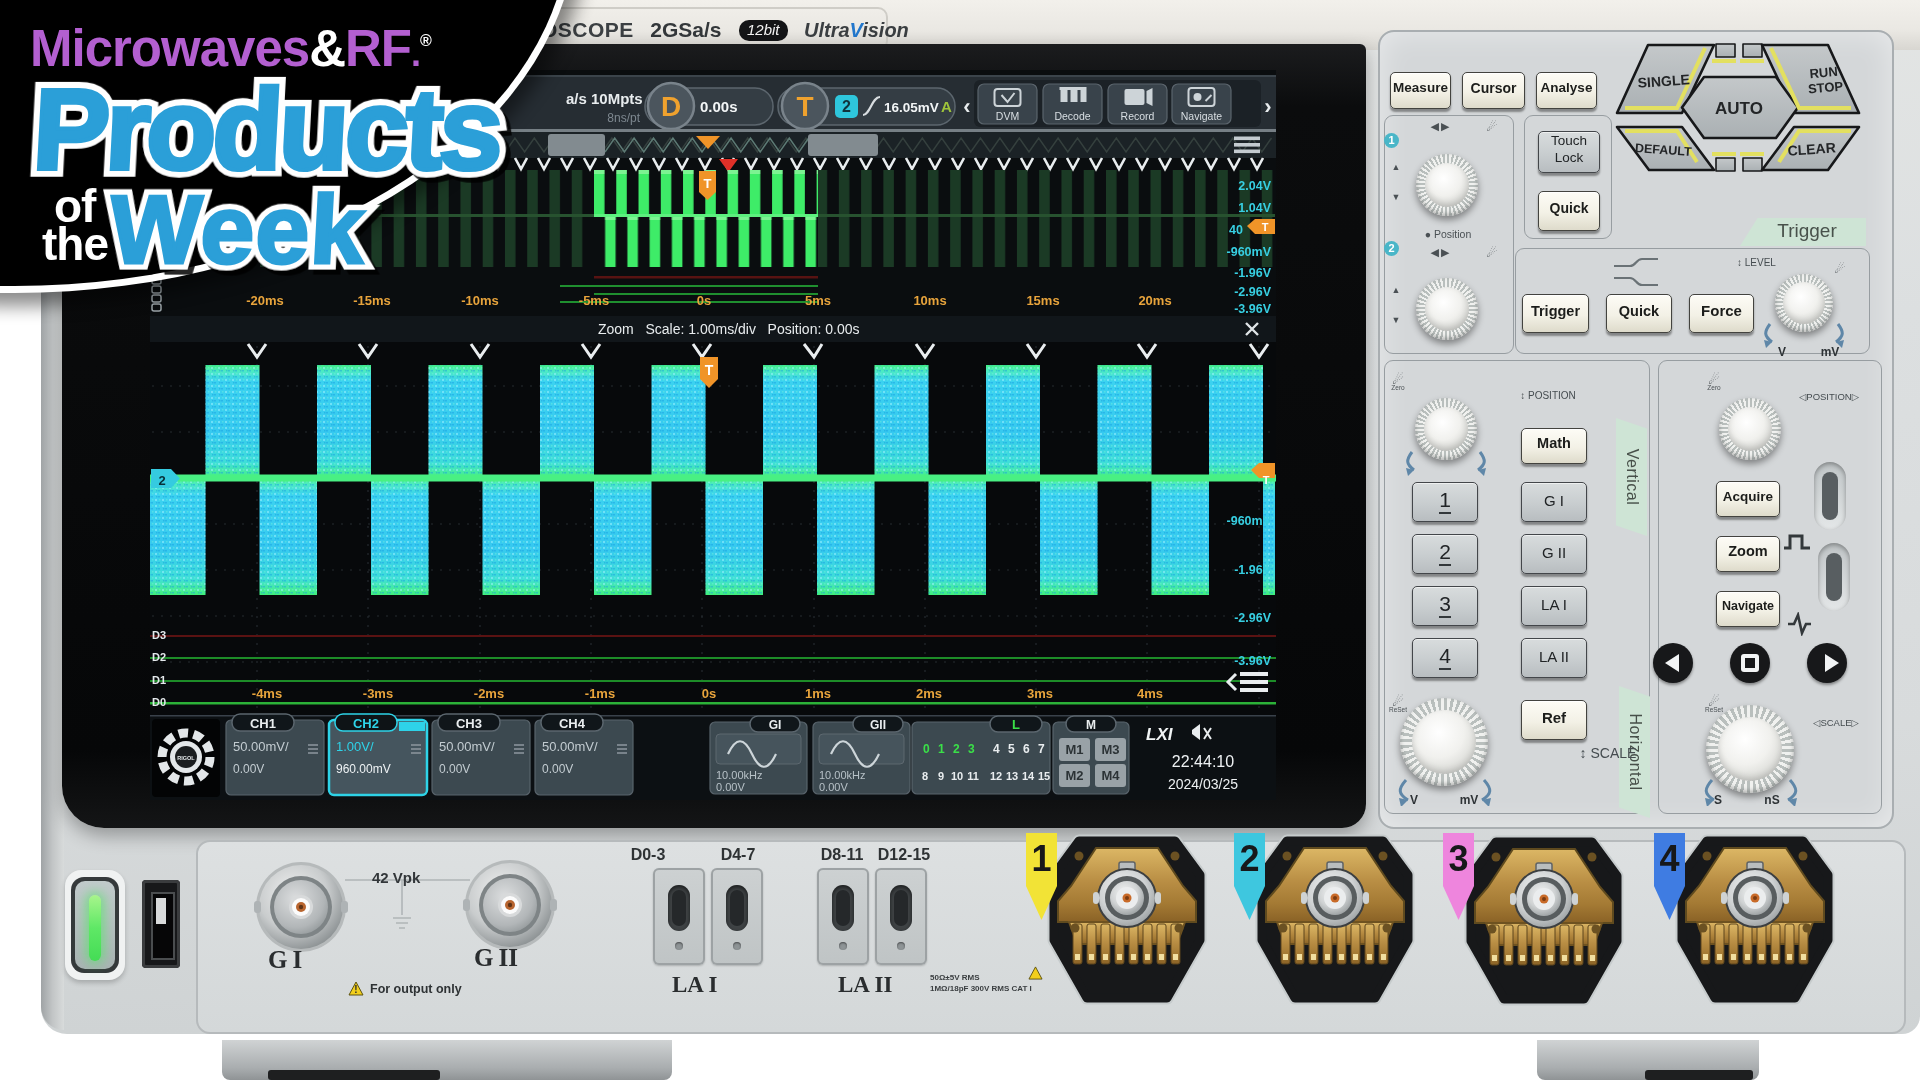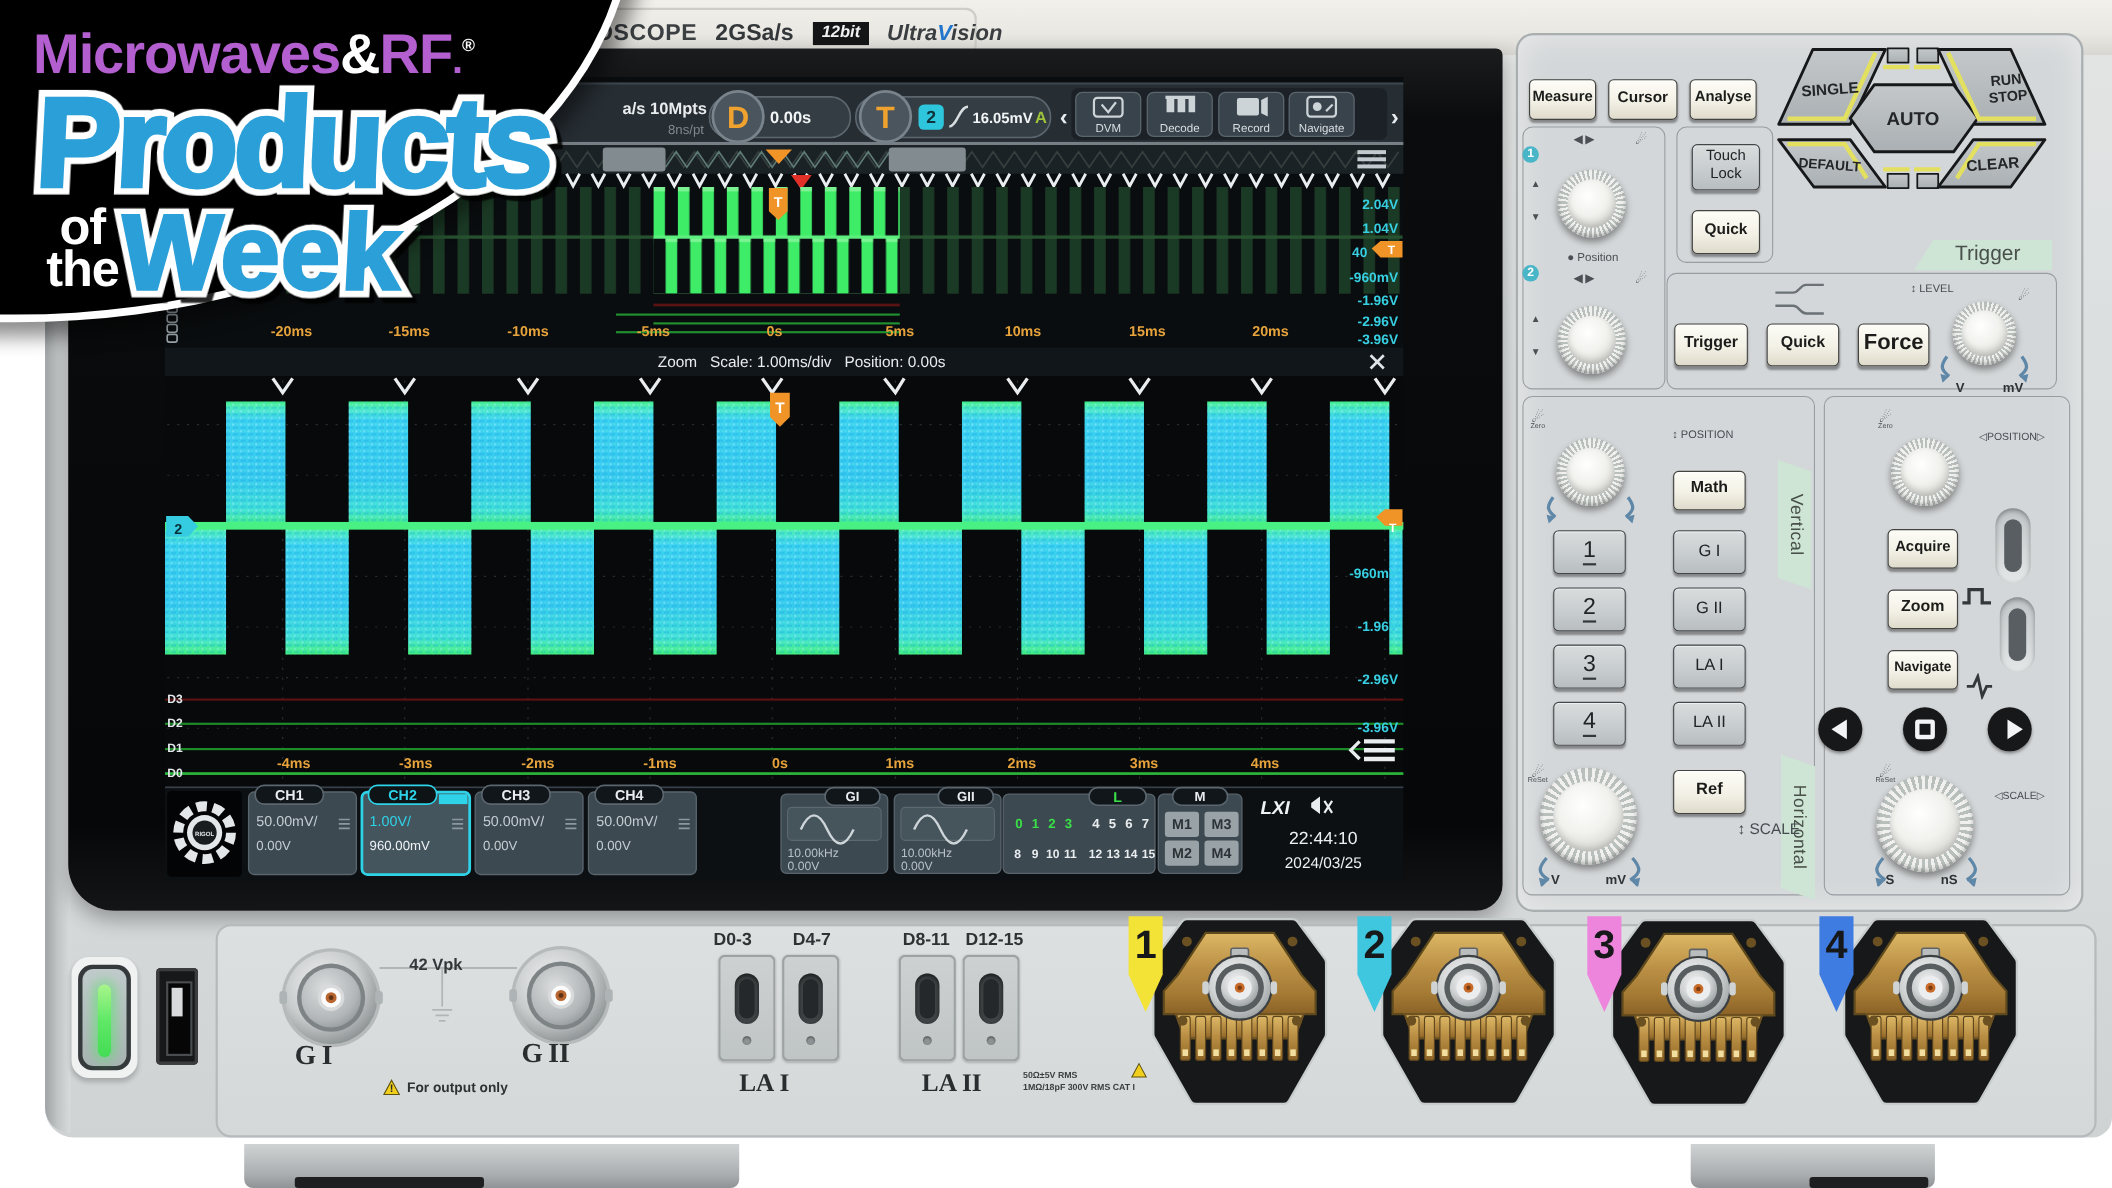--- a/index.html
+++ b/index.html
@@ -36,21 +36,21 @@
 </head>
 <body>
 <div id="stage">
   <div class="abs" id="bodybg"></div>
   <div class="abs" id="leftedge"></div>
   <div class="abs" id="topbezel"></div>
   <div class="abs" style="left:512px;top:7px;width:372px;height:40px;border:2px solid #cfcdc7;border-radius:10px;"></div>
 <div class="abs" style="left:541px;top:18px;width:420px;height:30px;white-space:nowrap;">
  <span style="font-size:21px;font-weight:bold;color:#3c4043;letter-spacing:0.5px;">OSCOPE</span>
  <span style="font-size:21px;font-weight:bold;color:#33373a;margin-left:12px;">2GSa/s</span>
- <span style="display:inline-block;background:#141517;color:#f2f2f2;font-size:15px;font-weight:bold;font-style:italic;border-radius:0;padding:1px 8px 3px 8px;margin-left:13px;position:relative;top:-2px;">12bit</span>
+ <span style="display:inline-block;background:#141517;color:#f2f2f2;font-size:15px;font-weight:normal;font-style:italic;border-radius:10px;padding:1px 8px 3px 8px;margin-left:13px;position:relative;top:-2px;">12bit</span>
  <span style="font-size:20px;font-weight:bold;font-style:italic;color:#3a3e41;margin-left:12px;">Ultra<span style="color:#2277cc;">V</span>ision</span>
 </div>
   <div class="abs foot" style="left:222px;width:450px;"></div>
   <div class="abs foot" style="left:1537px;width:222px;"></div>
   <div class="abs footpad" style="left:268px;width:172px;"></div>
   <div class="abs footpad" style="left:1645px;width:108px;"></div>
   <div class="abs" id="bezel"></div>
   <svg class="abs" style="left:150px;top:70px;" width="1126" height="730" viewBox="150 70 1126 730">
 <defs>
 <linearGradient id="wg" x1="0" y1="0" x2="0" y2="1">
@@ -411,21 +411,21 @@
 <div class="abs" style="left:1492px;top:120px;font-size:12px;color:#4a5054;white-space:nowrap;transform:translateX(-50%);">☄</div>
 <div class="abs" style="left:1492px;top:246px;font-size:12px;color:#4a5054;white-space:nowrap;transform:translateX(-50%);">☄</div>
 <div class="abs" style="left:1737px;top:257px;font-size:10px;color:#454c50;white-space:nowrap;">↕ LEVEL</div>
 <div class="abs" style="left:1840px;top:262px;font-size:12px;color:#4a5054;white-space:nowrap;transform:translateX(-50%);">☄</div>
 <svg class="abs" style="left:1612px;top:256px;" width="60" height="36" viewBox="0 0 60 36">
       <path d="M2,10 h16 c6,0 6,-7 12,-7 h16" stroke="#6a7276" stroke-width="2.2" fill="none"></path>
       <path d="M2,22 h16 c6,0 6,7 12,7 h16" stroke="#6a7276" stroke-width="2.2" fill="none"></path>
     </svg>
 <div class="abs cbtn" style="left:1522px;top:294px;width:65px;height:37px;font-size:14.5px;line-height:32px;">Trigger</div>
 <div class="abs cbtn" style="left:1606px;top:294px;width:64px;height:37px;font-size:14.5px;line-height:32px;">Quick</div>
-<div class="abs cbtn" style="left:1689px;top:294px;width:63px;height:37px;font-size:20px;line-height:32px;">Force</div>
+<div class="abs cbtn" style="left:1689px;top:294px;width:63px;height:37px;font-size:15px;line-height:32px;">Force</div>
 <div class="abs" style="left:1782px;top:345px;font-size:12px;color:#2e3336;white-space:nowrap;transform:translateX(-50%);font-weight:bold;">V</div>
 <div class="abs" style="left:1830px;top:345px;font-size:12px;color:#2e3336;white-space:nowrap;transform:translateX(-50%);font-weight:bold;">mV</div>
 <svg class="abs" style="left:1756px;top:322px;" width="96" height="26" viewBox="0 0 96 26">
       <path d="M14,2 c-6,8 -6,12 2,18 M82,2 c6,8 6,12 -2,18" stroke="#5f87a8" stroke-width="3" fill="none"></path>
       <path d="M16,20 l-8,-2 2,8 z M80,20 l8,-2 -2,8 z" fill="#5f87a8"></path>
     </svg>
 <div class="abs" style="left:1398px;top:372px;font-size:13px;color:#4a5054;white-space:nowrap;transform:translateX(-50%);">☄</div>
 <div class="abs" style="left:1398px;top:384px;font-size:6.5px;color:#4a5054;white-space:nowrap;transform:translateX(-50%);">Zero</div>
 <div class="abs" style="left:1548px;top:390px;font-size:10px;color:#454c50;white-space:nowrap;transform:translateX(-50%);">↕ POSITION</div>
 <div class="abs cbtn" style="left:1521px;top:428px;width:64px;height:34px;font-size:14.5px;line-height:29px;">Math</div>
@@ -552,21 +552,21 @@
     <div class="abs" style="left:730px;top:890px;width:14px;height:36px;border-radius:7px;background:#25282a;"></div>
     <div class="abs" style="left:733px;top:942px;width:8px;height:8px;border-radius:50%;background:#8e9496;box-shadow:inset 0 1px 2px rgba(0,0,0,.5);"></div>
 <div class="abs" style="left:817px;top:868px;width:52px;height:97px;border-radius:6px;background:linear-gradient(180deg,#cdd1d2,#bfc4c5);box-shadow:inset 0 0 0 2px #9da2a4, 0 1px 2px rgba(0,0,0,.2);"></div>
     <div class="abs" style="left:832px;top:885px;width:22px;height:46px;border-radius:11px;background:#3f4345;box-shadow:inset 0 2px 4px rgba(0,0,0,.6);"></div>
     <div class="abs" style="left:836px;top:890px;width:14px;height:36px;border-radius:7px;background:#25282a;"></div>
     <div class="abs" style="left:839px;top:942px;width:8px;height:8px;border-radius:50%;background:#8e9496;box-shadow:inset 0 1px 2px rgba(0,0,0,.5);"></div>
 <div class="abs" style="left:875px;top:868px;width:52px;height:97px;border-radius:6px;background:linear-gradient(180deg,#cdd1d2,#bfc4c5);box-shadow:inset 0 0 0 2px #9da2a4, 0 1px 2px rgba(0,0,0,.2);"></div>
     <div class="abs" style="left:890px;top:885px;width:22px;height:46px;border-radius:11px;background:#3f4345;box-shadow:inset 0 2px 4px rgba(0,0,0,.6);"></div>
     <div class="abs" style="left:894px;top:890px;width:14px;height:36px;border-radius:7px;background:#25282a;"></div>
     <div class="abs" style="left:897px;top:942px;width:8px;height:8px;border-radius:50%;background:#8e9496;box-shadow:inset 0 1px 2px rgba(0,0,0,.5);"></div>
-<div class="abs" style="left:638px;top:846px;width:56px;text-align:center;font-size:16px;font-weight:bold;color:#2e3234;">D0-3</div>
+<div class="abs" style="left:620px;top:846px;width:56px;text-align:center;font-size:16px;font-weight:bold;color:#2e3234;">D0-3</div>
 <div class="abs" style="left:710px;top:846px;width:56px;text-align:center;font-size:16px;font-weight:bold;color:#2e3234;">D4-7</div>
 <div class="abs" style="left:812px;top:846px;width:60px;text-align:center;font-size:16px;font-weight:bold;color:#2e3234;">D8-11</div>
 <div class="abs" style="left:872px;top:846px;width:64px;text-align:center;font-size:16px;font-weight:bold;color:#2e3234;">D12-15</div>
 <div class="abs" style="left:672px;top:972px;width:76px;font-size:23px;font-weight:bold;color:#2a2d2f;font-family:'Liberation Serif',serif;">LA I</div>
 <div class="abs" style="left:838px;top:972px;width:80px;font-size:23px;font-weight:bold;color:#2a2d2f;font-family:'Liberation Serif',serif;">LA II</div>
 <div class="abs" style="left:930px;top:972px;font-size:8px;font-weight:bold;color:#3a3e40;line-height:11px;">50Ω±5V RMS<br>1MΩ/18pF 300V RMS CAT I</div>
 <svg class="abs" style="left:1028px;top:966px;" width="15" height="14" viewBox="0 0 16 15">
       <path d="M8,1 L15,14 H1 Z" fill="#f2cf1c" stroke="#5c5210" stroke-width="1"></path>
     </svg>
 <svg class="abs" style="left:1000px;top:820px;" width="920" height="210" viewBox="1000 820 920 210">

